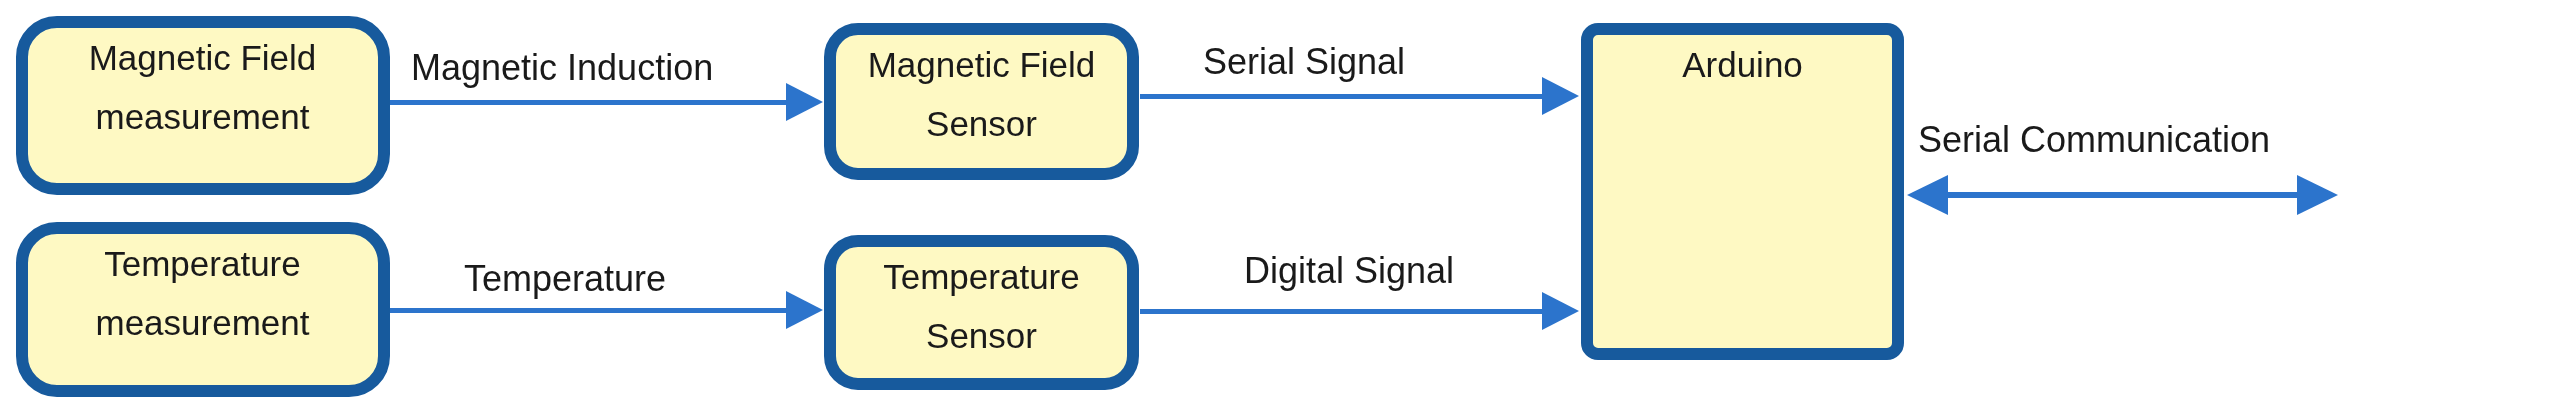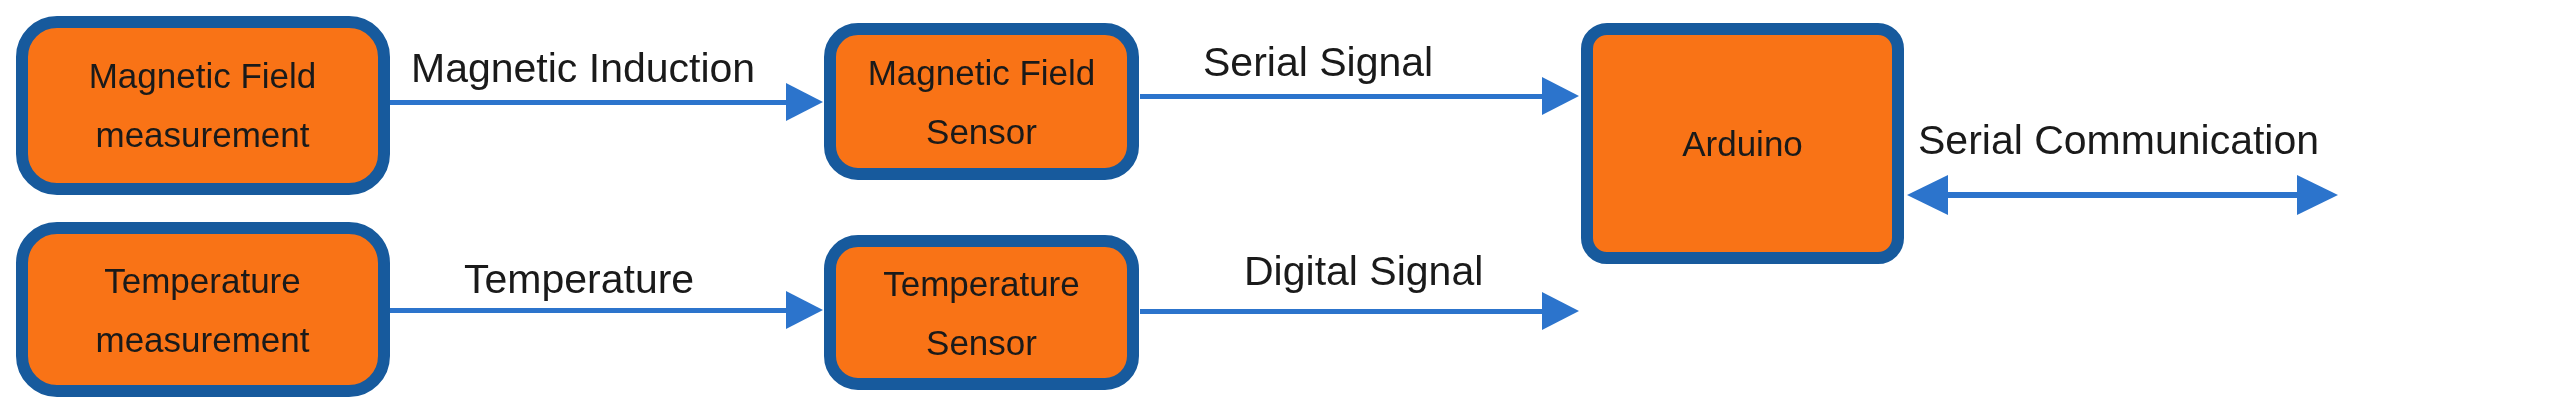--- a/index.html
+++ b/index.html
@@ -14,36 +14,35 @@
   .canvas {
     position: relative;
     width: 2576px;
     height: 411px;
     background: #ffffff;
   }
   
   .node {
     position: absolute;
     box-sizing: border-box;
-    background: #f97316;
+    background: #fef9c3;
     border: 12.7px solid #175A9D;
     display: flex;
     flex-direction: column;
     align-items: center;
-    justify-content: center;
     text-align: center;
     color: #1a1a1a;
     font-size: 35px;
     line-height: 59px;
   }
   .node .ln { white-space: nowrap; }
 
   .n-magmeas  { left: 15.5px;   top: 15.5px;  width: 374px; height: 179px; border-radius: 41px; }
   .n-magsens  { left: 824px; top: 23px;  width: 315px; height: 157px; border-radius: 34px; }
-  .n-arduino  { left: 1581px; top: 22.6px;  width: 323px; height: 241px; border-radius: 26px; }
+  .n-arduino  { left: 1581px; top: 22.6px;  width: 323px; height: 337px; border-radius: 17px; }
   .n-sdcard   { left: 2340px; top: 109px; width: 226px; height: 175px; border-radius: 32px; }
   .n-tempmeas { left: 15.5px;   top: 222px; width: 374px; height: 175px; border-radius: 41px; }
   .n-tempsens { left: 824px; top: 235px; width: 315px; height: 155px; border-radius: 34px; }
 
   
   .edge-line {
     position: absolute;
     background: #2C74CC;
   }
   .head {
@@ -64,21 +63,21 @@
   .head-right-big {
     border-top: 20.5px solid transparent;
     border-bottom: 20.5px solid transparent;
     border-left: 41px solid #2C74CC;
   }
 
   
   .edge-label {
     position: absolute;
     color: #1a1a1a;
-    font-size: 41px;
+    font-size: 36px;
     line-height: 38px;
     white-space: nowrap;
   }
 </style>
 </head>
 <body>
 
 <div class="canvas">
 
   <div class="node n-magmeas">

